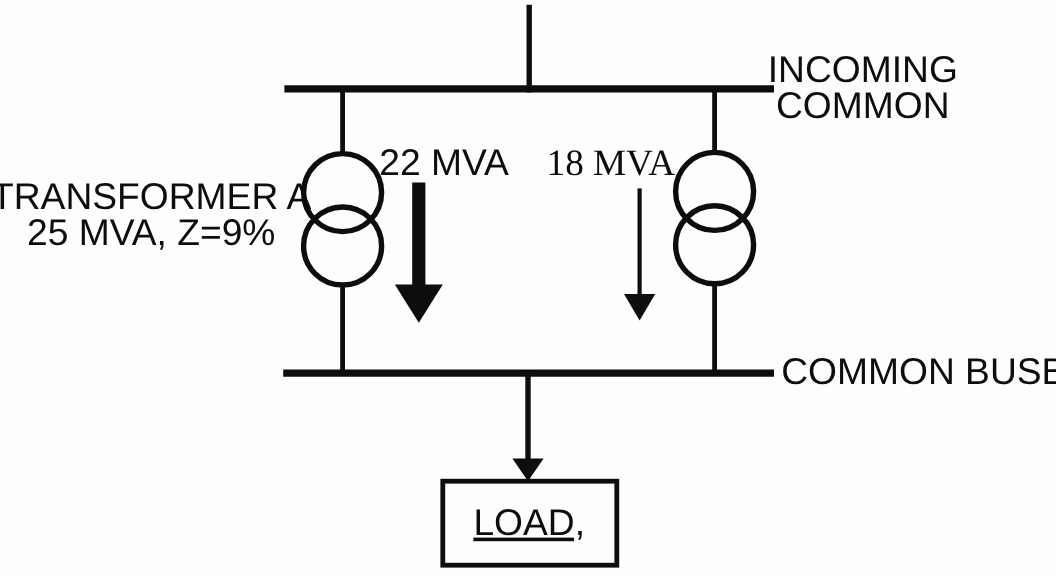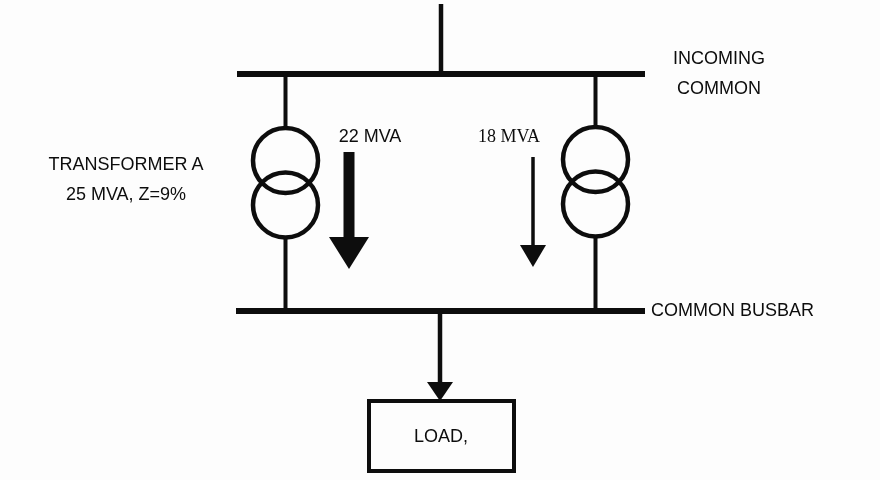--- a/index.html
+++ b/index.html
@@ -7,21 +7,21 @@
     padding: 0;
   }
   .stage {
     position: relative;
     width: 880px;
     height: 480px;
     background: #fdfdfd;
     overflow: hidden;
     font-family: "Liberation Sans", sans-serif;
     color: #0d0d0d;
-    font-size: 18px;
+    font-size: 31px;
     line-height: 30px;
   }
   .diagram-svg {
     position: absolute;
     left: 0;
     top: 0;
   }
   .label {
     position: absolute;
     white-space: nowrap;
@@ -96,17 +96,17 @@
     <span class="line">25 MVA, Z=9%</span>
   </div>
 
 
   <div class="label centered" style="left:370px; top:136px;text-align:right;">22 MVA</div>
 
   <div class="label centered" style="left:509px; top:136px;font-family:Liberation Serif, serif;">18 MVA</div>
 
   <div class="label vcentered" style="left:651px; top:310px;">COMMON BUSBAR</div>
 
-  <div class="label centered" style="left:441px; top:436px;">
+  <div class="label centered" style="left:441px; top:436px;text-decoration:underline;">
     <span class="line">LOAD,</span>
   </div>
 
 </div>
 
 </body></html>

